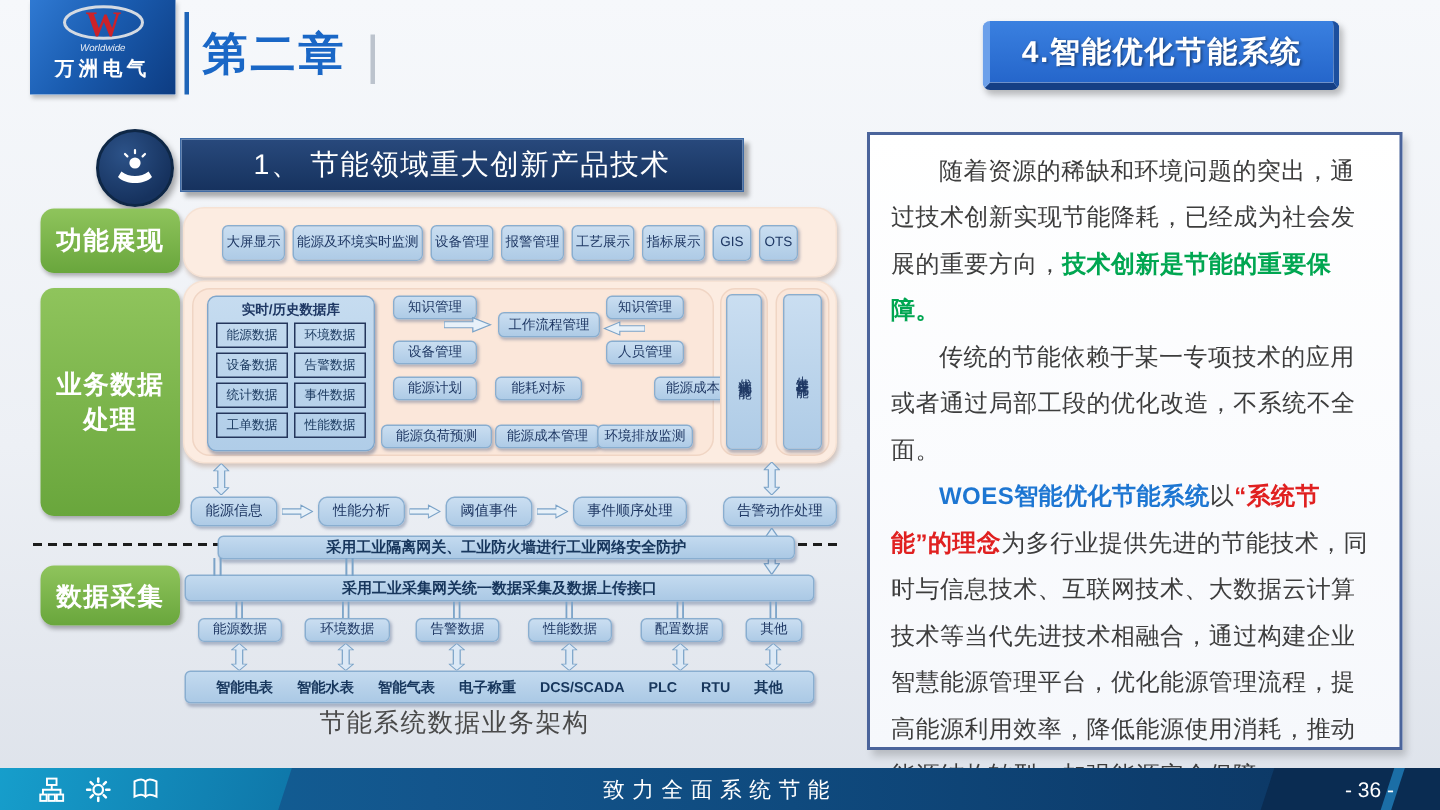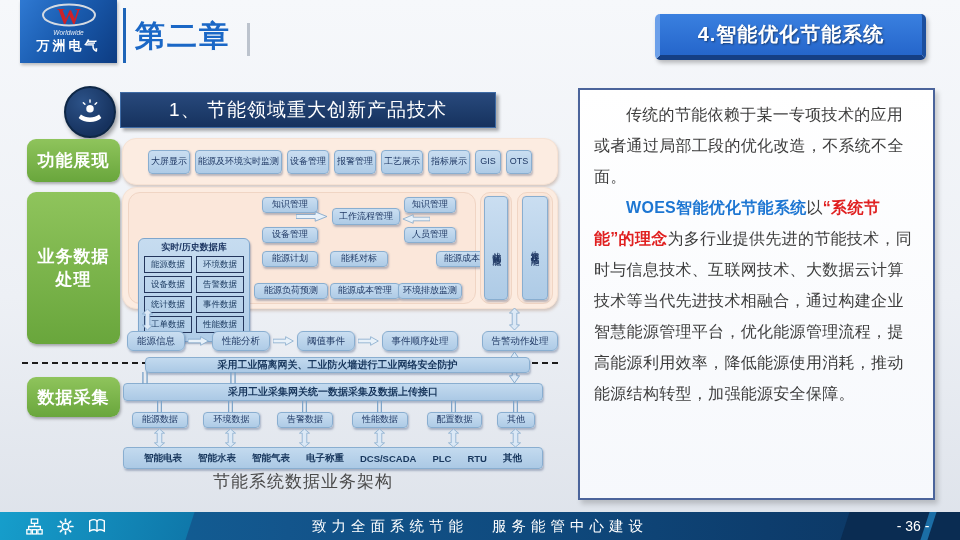--- a/index.html
+++ b/index.html
@@ -13,21 +13,21 @@
   .logo { left:20px; top:0; width:97px; height:63px;
           background:linear-gradient(125deg,#2f79d2 0%,#1a5cb0 45%,#0d3c82 100%);
           display:flex; flex-direction:column; align-items:center; justify-content:flex-start;
           box-shadow:1px 2px 3px rgba(0,0,0,.25); }
   .logo-brand { color:#fff; font-weight:bold; font-size:13px; letter-spacing:3px; margin-top:1px; }
   .logo-sub { color:#e8edf5; font-size:6.5px; font-style:italic; margin-top:-3px; }
   .hdr-vline { left:123px; top:8px; width:3px; height:55px; background:#1f65b8; }
   .chapter { left:135px; top:16px; font-size:30px; font-weight:bold; color:#1a67c6; letter-spacing:2px; }
   .hdr-div { left:247px; top:23px; width:3px; height:33px; background:#bcc3cd; }
   .subtitle { left:259px; top:20px; font-size:27px; color:#68696b; letter-spacing:2px; }
-  .section-btn { left:655px; top:14px; width:271px; height:46px; border-radius:5px;
+  .section-btn { left:655px; top:14px; width:238px; height:46px; border-radius:5px;
           background:linear-gradient(180deg,#3a80e0,#2566cb);
           border-left:5px solid #6ca0ea; border-bottom:5px solid #153f85; border-right:4px solid #1c4f9e;
           display:flex; align-items:center; justify-content:center;
           color:#fff; font-size:20px; font-weight:bold; letter-spacing:1px;
           text-shadow:1px 1px 2px rgba(0,0,0,.45); box-shadow:2px 3px 4px rgba(0,0,0,.25); cursor:pointer; }
 
   
   .circle-icon { left:64px; top:86px; width:52px; height:52px; border-radius:50%;
           background:radial-gradient(circle at 35% 30%,#2c5288,#16325e 72%);
           border:2px solid #0e2746; box-shadow:2px 3px 4px rgba(0,0,0,.35);
@@ -55,21 +55,21 @@
           display:flex; align-items:center; justify-content:center;
           box-shadow:1px 2px 2px rgba(60,80,120,.35); }
   .vtext { writing-mode:vertical-lr; text-orientation:upright; letter-spacing:1px; font-size:9px; }
   .dashline { left:22px; top:362px; width:536px; height:0; border-top:2px dashed #1c1c1c; z-index:1; }
   .z2 { z-index:2; }
   .caption { left:213px; top:470px; font-size:17px; color:#4a4a4a; letter-spacing:1px; }
 
   
   .dbbox { left:138px; top:197px; width:112px; height:104px;
           background:linear-gradient(180deg,#c6dcf0,#b0cde8); border:1px solid #7fa6cc; border-radius:6px;
-          box-shadow:1px 2px 2px rgba(60,80,120,.4);margin-top:41px; }
+          box-shadow:1px 2px 2px rgba(60,80,120,.4); }
   .dbtitle { text-align:center; font-size:9px; font-weight:bold; color:#1f3864; padding:2px 0 1px; }
   .dbgrid { display:grid; grid-template-columns:1fr 1fr; gap:3px 4px; padding:1px 5px 4px; }
   .dbcell { border:1.5px solid #24365c; height:17px; font-size:8.5px; color:#17365c;
           display:flex; align-items:center; justify-content:center; background:transparent; }
 
   
   .footer { left:0; top:512px; width:960px; height:28px; overflow:hidden;
           background:linear-gradient(90deg,#10679c 0%,#13558c 30%,#0f4a7e 55%,#0d3d6d 80%,#0c3560 100%); }
   .foot-bright { position:absolute; left:-25px; top:0; width:215px; height:28px;
           background:linear-gradient(90deg,#17a2cf,#0f78aa); transform:skewX(-18deg); }
@@ -275,20 +275,21 @@
     <span>电子称重</span>
     <span>DCS/SCADA</span>
     <span>PLC</span>
     <span>RTU</span>
     <span>其他</span>
   </div>
 
   <div class="abs caption">节能系统数据业务架构</div>
 
   <div class="abs panel">
+    <p><span>随着资源的稀缺和环境问题的突出，通过技术创新实现节能降耗，已经成为社会发展的重要方向，</span><span class="hl-green">技术创新是节能的重要保障。</span></p>
     <p>传统的节能依赖于某一专项技术的应用或者通过局部工段的优化改造，不系统不全面。</p>
     <p><span class="hl-blue">WOES智能优化节能系统</span><span>以</span><span class="hl-red">“系统节能”的理念</span><span>为多行业提供先进的节能技术，同时与信息技术、互联网技术、大数据云计算技术等当代先进技术相融合，通过构建企业智慧能源管理平台，优化能源管理流程，提高能源利用效率，降低能源使用消耗，推动能源结构转型，加强能源安全保障。</span></p>
   </div>
 
   <div class="abs footer">
     <div class="foot-bright"></div>
     <div class="foot-dark"></div>
     <div class="foot-stripe"></div>
     <div class="foot-icons">
       <svg width="17" height="17" viewBox="0 0 16 16">
@@ -311,18 +312,17 @@
             <line x1="11.4" y1="4.6" x2="12.8" y2="3.2"></line>
         </g>
       </svg>
       <svg width="18" height="16" viewBox="0 0 16 14">
         <path d="M1.5 2.5 C4.5 1 6.8 1 8 2.6 C9.2 1 11.5 1 14.5 2.5 V11.5 C11.5 10 9.2 10 8 11.6 C6.8 10 4.5 10 1.5 11.5 Z" fill="none" stroke="#fff" stroke-width="1.2"></path>
         <line x1="8" y1="2.6" x2="8" y2="11.6" stroke="#fff" stroke-width="1.2"></line>
       </svg>
     </div>
     <div class="foot-slogan">
       <span>致力全面系统节能</span>
-      <span>服务能管中心建设</span>
     </div>
     <div class="foot-page">- 36 -</div>
   </div>
 
 </div>
 
 </body></html>

